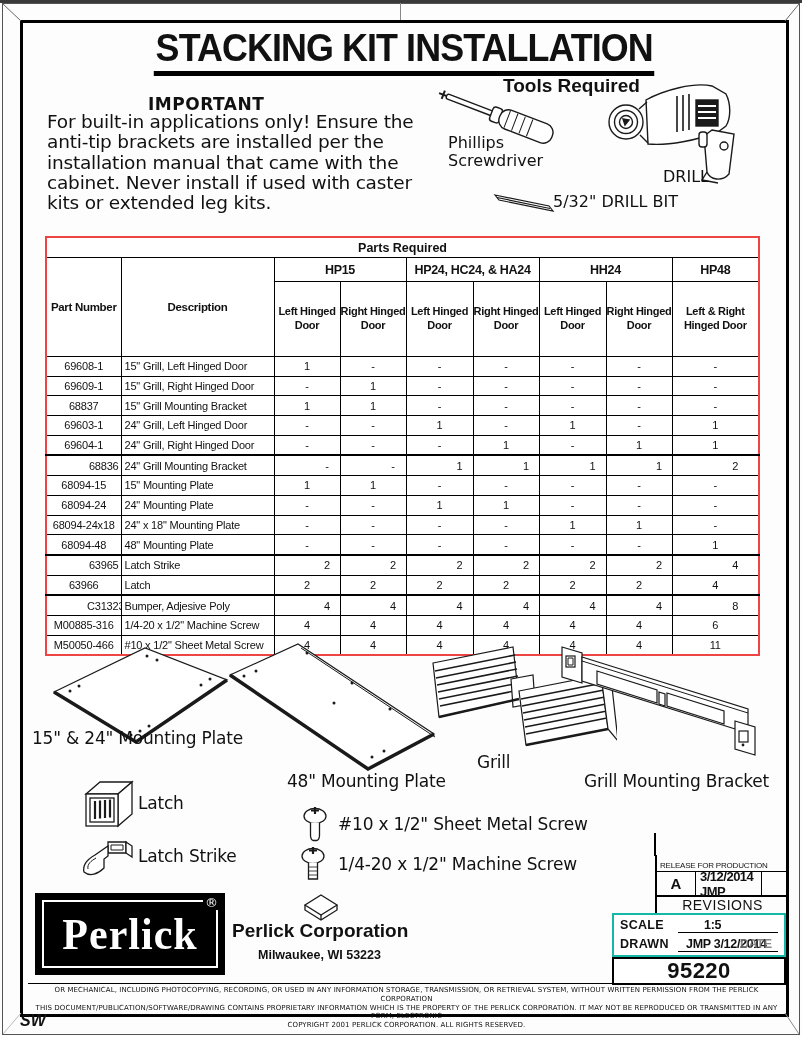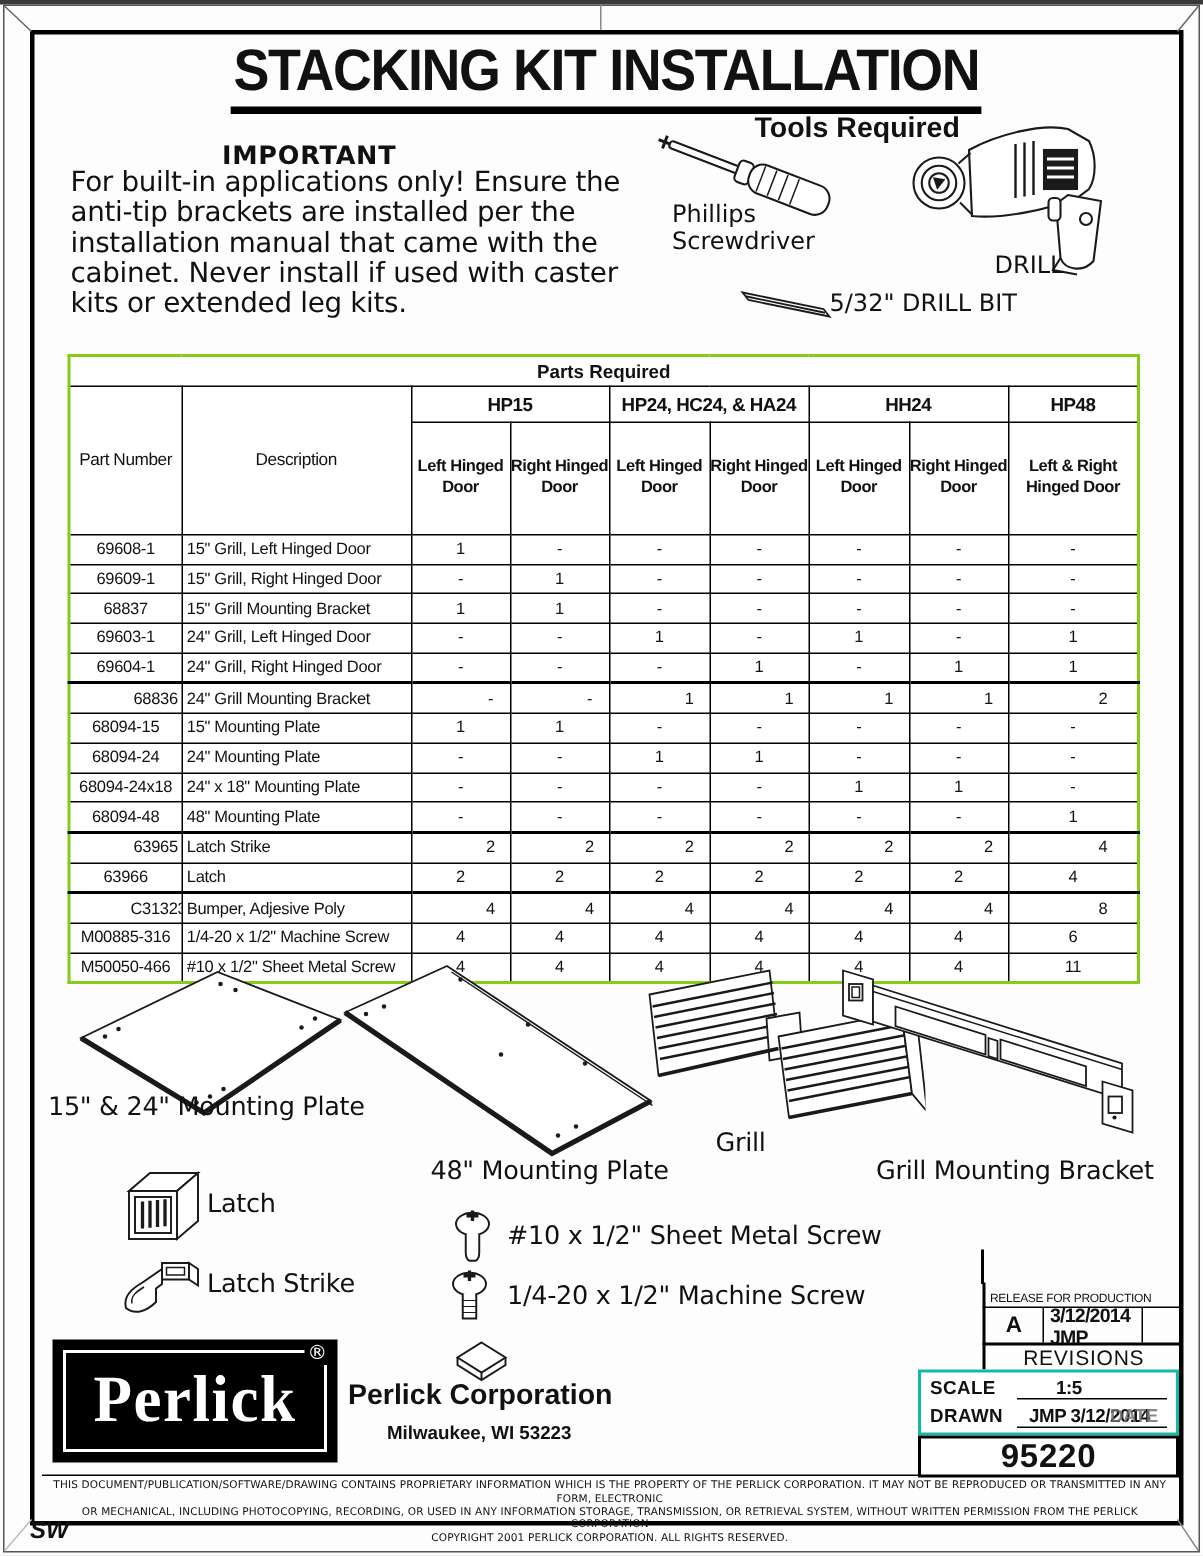--- a/index.html
+++ b/index.html
@@ -22,27 +22,27 @@
   .important-heading{left:148px;top:94px;font-size:17px;font-weight:700;letter-spacing:.5px;}
   .important-body{left:47px;top:112px;width:382px;font-size:18.5px;line-height:1.1;letter-spacing:-0.2px;}
 
   .tool-label{font-size:16px;line-height:1.12;}
   .lbl-screwdriver{left:448px;top:134px;width:110px;}
   .lbl-drill{left:663px;top:168px;}
   .lbl-drillbit{left:553px;top:193px;}
 
   
   table.parts{left:45px;top:236px;width:713px;border-collapse:collapse;table-layout:fixed;
-      font-family:"Liberation Sans",sans-serif;background:#fff;border:2px solid #84cc16;}
+      font-family:"Liberation Sans",sans-serif;background:#fff;border:2px solid #ef4444;}
   table.parts th,table.parts td{border:1px solid #000;padding:0;overflow:hidden;}
   .t-title{height:19px;font-size:12.5px;font-weight:700;text-align:center;}
   .t-group th{height:23px;font-size:12.5px;font-weight:700;text-align:center;letter-spacing:-0.3px;}
   .t-doors th{height:74px;font-size:11px;font-weight:700;text-align:center;vertical-align:middle;
       line-height:1.25;letter-spacing:-0.3px;}
-  th.rowspan-head{font-size:11.5px;font-weight:400;vertical-align:middle;text-align:center;}
+  th.rowspan-head{font-size:11.5px;font-weight:700;vertical-align:middle;text-align:center;}
   table.parts td{height:18.7px;font-size:11px;letter-spacing:-0.2px;text-align:center;vertical-align:middle;}
   table.parts td.desc{text-align:left;padding-left:3px;}
   tr.thick-top td{border-top:2.5px solid #000;padding-left:40px;}
 
   
   .ill-label{font-size:17px;letter-spacing:-0.2px;}
   .lbl-plate1{left:32px;top:728px;}
   .lbl-plate2{left:287px;top:771px;}
   .lbl-grill{left:477px;top:752px;}
   .lbl-bracket{left:584px;top:771px;}
@@ -506,19 +506,19 @@
       <span class="tb-val" style="padding-left:8px;">
         <span>JMP 3/12/2014</span>
         <span class="tb-date-overlay">DATE</span>
       </span>
     </div>
   </div>
   <div class="abs tb tb-numbox">95220</div>
 
   <div class="abs disclaimer-topline"></div>
   <div class="abs disclaimer">
+    <div>OR MECHANICAL, INCLUDING PHOTOCOPYING, RECORDING, OR USED IN ANY INFORMATION STORAGE, TRANSMISSION, OR RETRIEVAL SYSTEM, WITHOUT WRITTEN PERMISSION FROM THE PERLICK CORPORATION</div>
     <div>THIS DOCUMENT/PUBLICATION/SOFTWARE/DRAWING CONTAINS PROPRIETARY INFORMATION WHICH IS THE PROPERTY OF THE PERLICK CORPORATION. IT MAY NOT BE REPRODUCED OR TRANSMITTED IN ANY FORM, ELECTRONIC</div>
-    <div>OR MECHANICAL, INCLUDING PHOTOCOPYING, RECORDING, OR USED IN ANY INFORMATION STORAGE, TRANSMISSION, OR RETRIEVAL SYSTEM, WITHOUT WRITTEN PERMISSION FROM THE PERLICK CORPORATION</div>
     <div>COPYRIGHT 2001 PERLICK CORPORATION. ALL RIGHTS RESERVED.</div>
   </div>
 
   <div class="abs corner-mark">SW</div>
 </div>
 
 </body></html>

